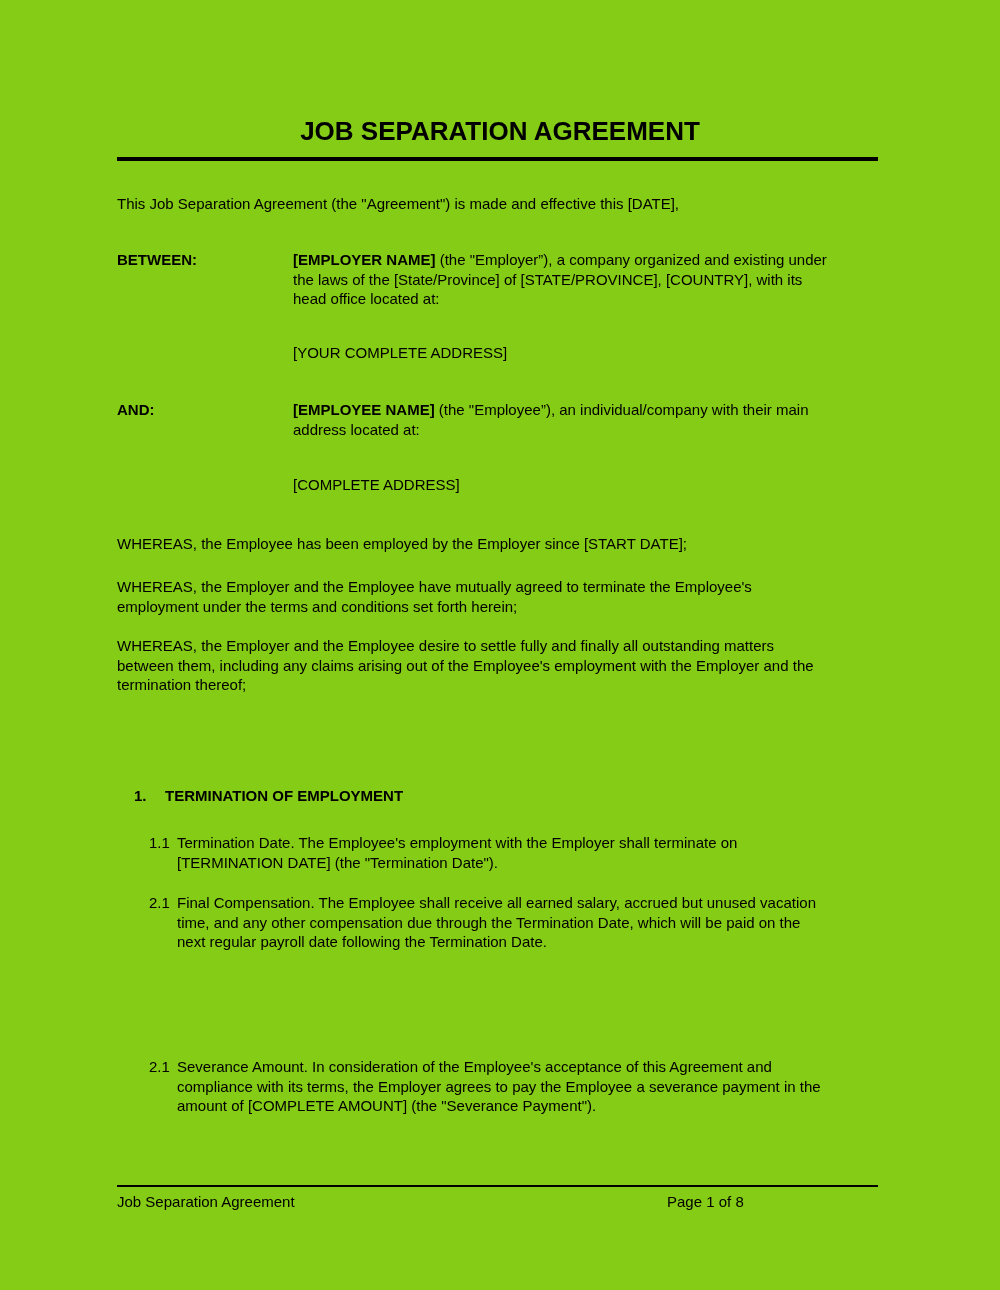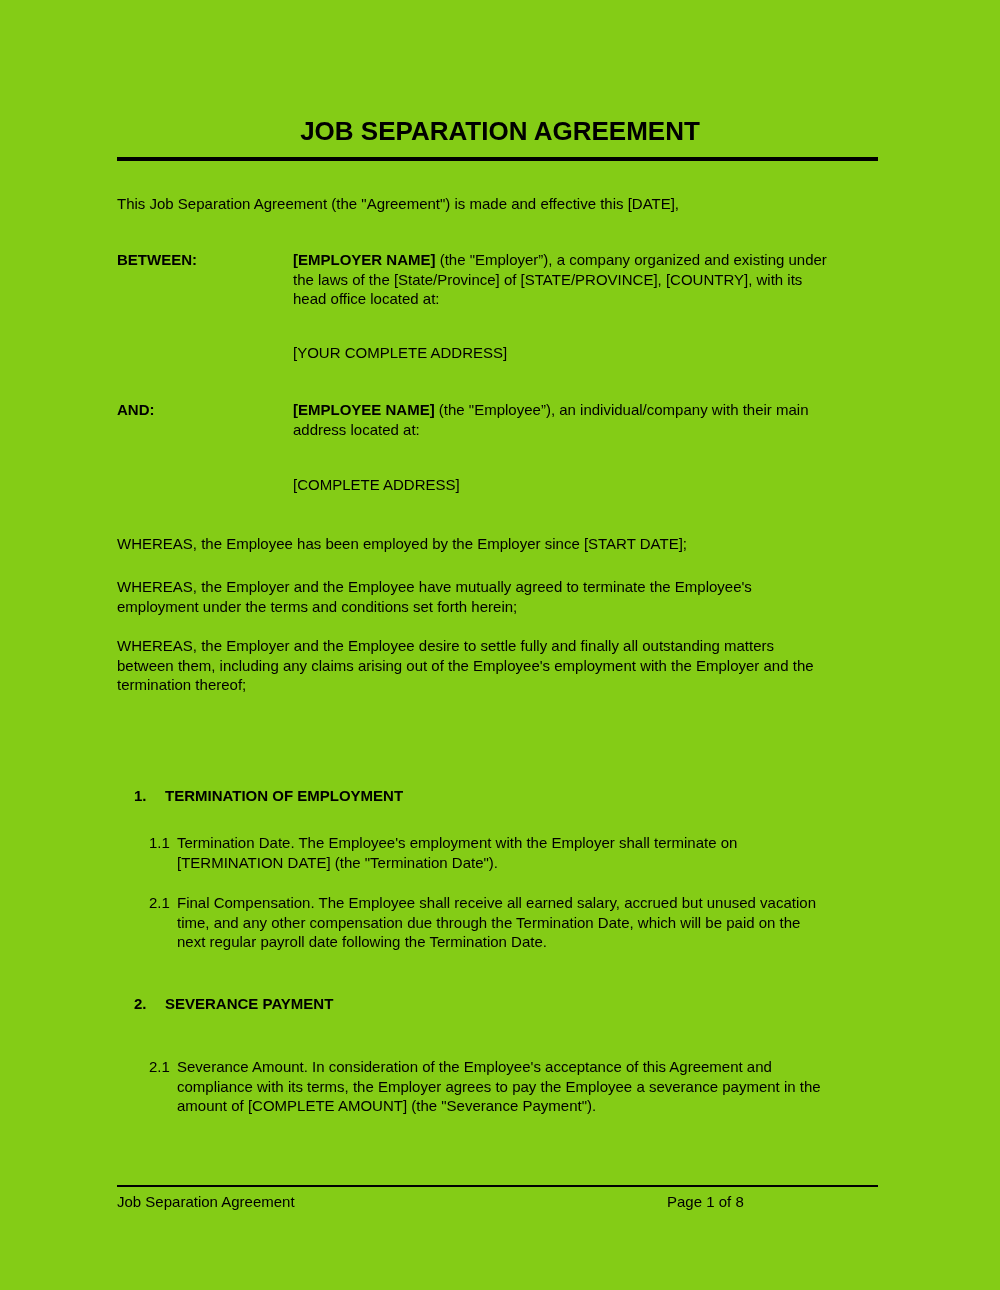--- a/index.html
+++ b/index.html
@@ -69,21 +69,20 @@
       <p class="sub-p"><span class="sub-num">1.1</span><span>Termination Date. The Employee's employment with the Employer shall terminate on
 [TERMINATION DATE] (the "Termination Date").</span></p>
     </div>
 
   <div class="sub" style="top:893px">
       <p class="sub-p"><span class="sub-num">2.1</span><span>Final Compensation. The Employee shall receive all earned salary, accrued but unused vacation
 time, and any other compensation due through the Termination Date, which will be paid on the
 next regular payroll date following the Termination Date.</span></p>
     </div>
 
-  <p class="heading" style="top:994px"><span class="h-num">2.</span><span>SEVERANCE PAYMENT</span></p>
 
   <div class="sub" style="top:1057px">
       <p class="sub-p"><span class="sub-num">2.1</span><span>Severance Amount. In consideration of the Employee's acceptance of this Agreement and
 compliance with its terms, the Employer agrees to pay the Employee a severance payment in the
 amount of [COMPLETE AMOUNT] (the "Severance Payment").</span></p>
     </div>
 
   <div class="footer-rule"></div>
   <p class="footer-left">Job Separation Agreement</p>
   <p class="footer-right">Page 1 of 8</p>

